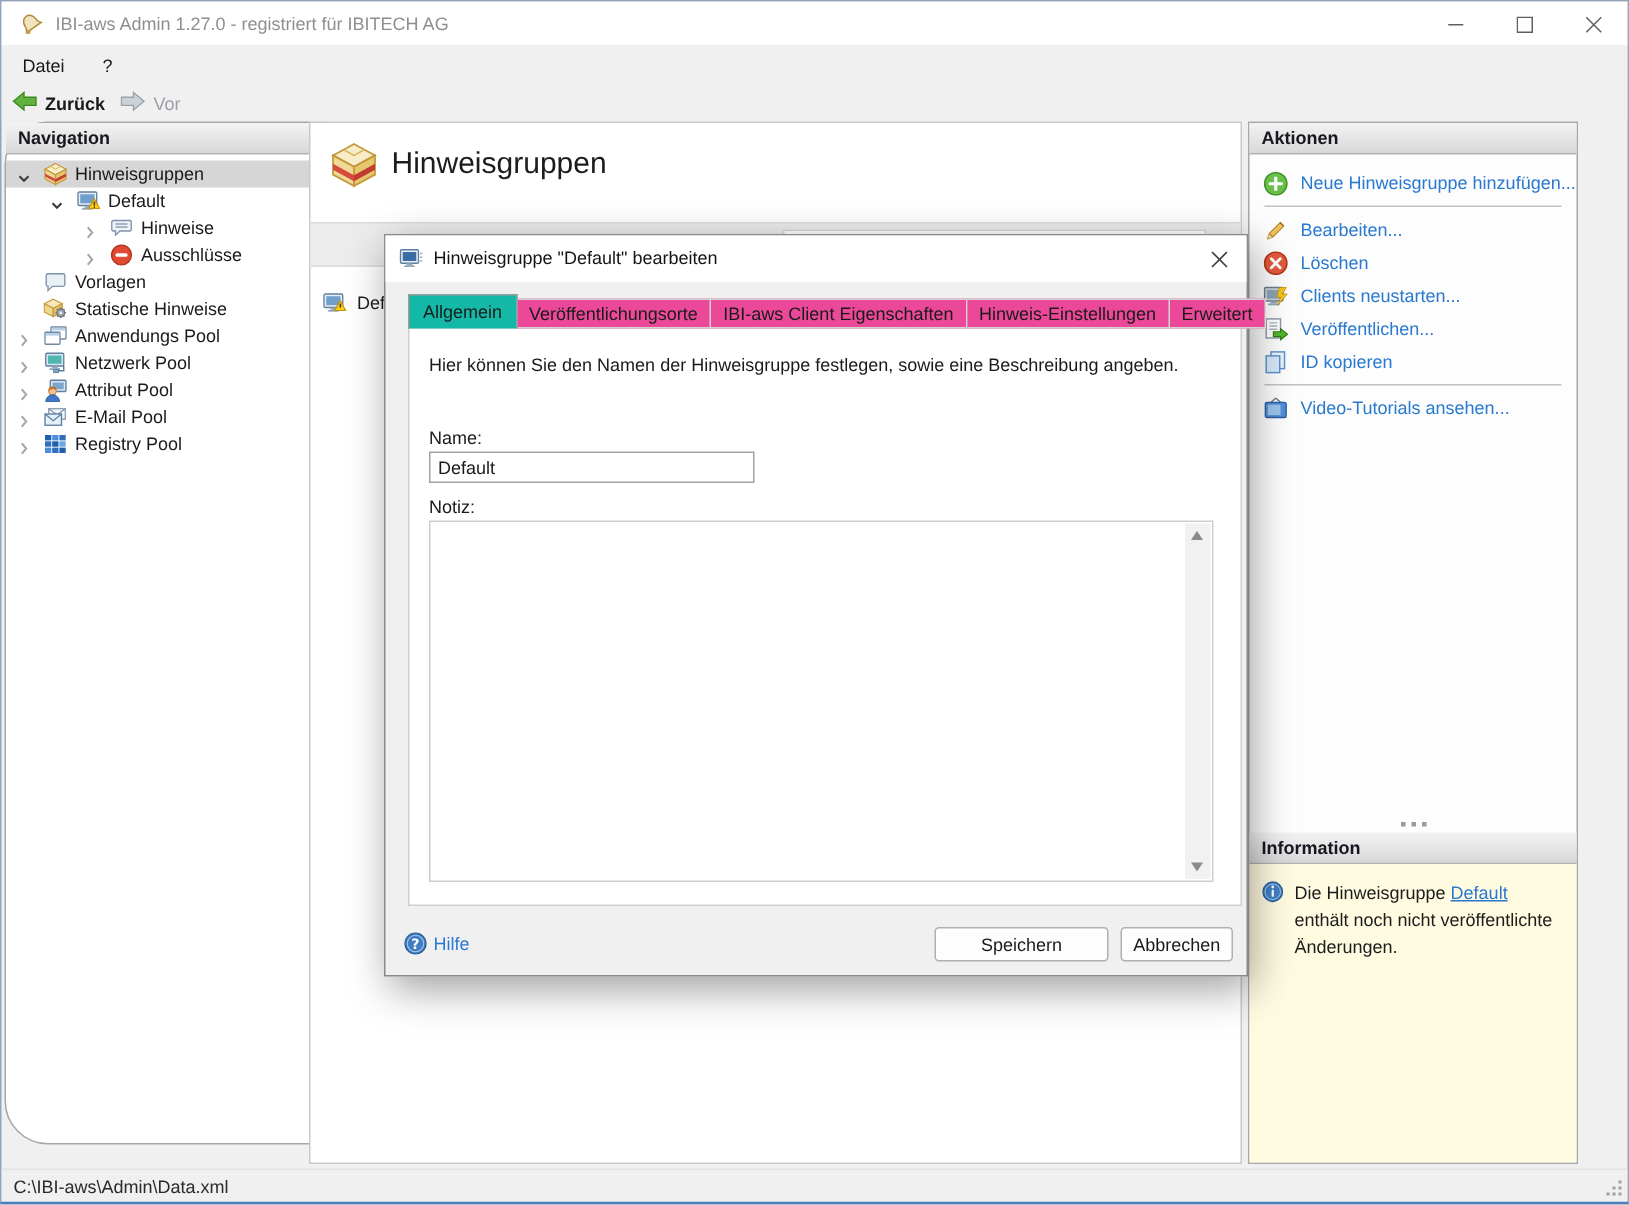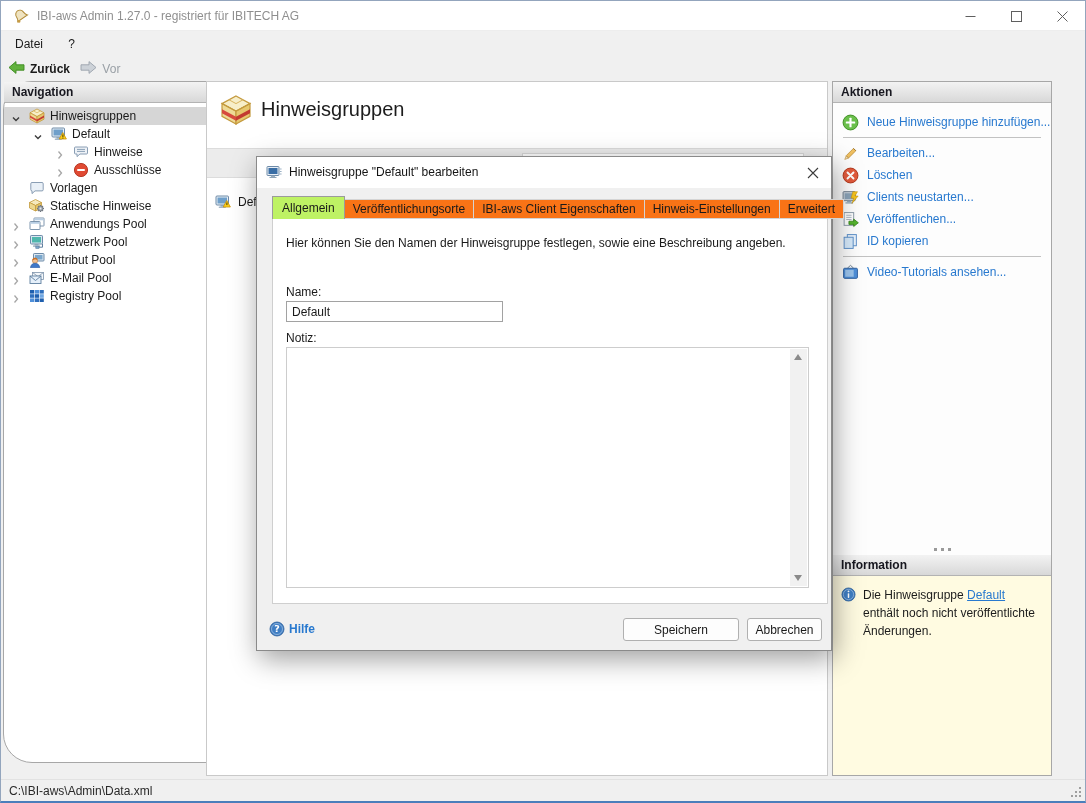--- a/index.html
+++ b/index.html
@@ -70,36 +70,36 @@
   .statuspath{position:absolute;left:8px;line-height:22px;color:#2a2a2a;}
   .grip{position:absolute;right:3px;bottom:4px;width:12px;height:12px;}
   
   .dialog{position:absolute;left:255px;top:155px;width:576px;height:495px;background:#f0f0f0;
           border:1px solid #8a8a8a;box-shadow:3px 8px 26px rgba(0,0,0,0.38);}
   .dtitlebar{position:absolute;left:0;top:0;right:0;height:31px;background:#ffffff;}
   .dicon{position:absolute;left:9px;top:7px;width:16px;height:16px;}
   .dtitle{position:absolute;left:32px;line-height:31px;color:#141414;}
   .dclose{position:absolute;right:9px;top:7px;width:18px;height:18px;display:flex;align-items:center;justify-content:center;}
   .tabs{position:absolute;left:15px;top:39px;height:23px;display:flex;align-items:flex-end;z-index:3;}
-  .tab{height:20px;line-height:19px;padding:0 8px;background:#f97316;border:1px solid #d4d4d4;border-left:none;color:#1a1a1a;white-space:nowrap;}
-  .tab.active{height:23px;line-height:22px;background:#bef264;border:1px solid #9b9b9b;border-bottom:none;padding:0 9px;z-index:4;}
+  .tab{height:20px;line-height:19px;padding:0 8px;background:#ec4899;border:1px solid #d4d4d4;border-left:none;color:#1a1a1a;white-space:nowrap;}
+  .tab.active{height:23px;line-height:22px;background:#14b8a6;border:1px solid #9b9b9b;border-bottom:none;padding:0 9px;z-index:4;}
   .dbox{position:absolute;left:15px;top:61px;width:556px;height:386px;background:#ffffff;border:1px solid #cfcfcf;z-index:1;}
   .ddesc{position:absolute;left:13px;top:16px;right:16px;line-height:1.4;}
   .dname-label{position:absolute;left:13px;top:66px;}
   .dname-input{position:absolute;left:13px;top:82px;width:217px;height:21px;border:1px solid #a2a2a2;
                font:12px "Liberation Sans","DejaVu Sans",sans-serif;padding:0 5px;outline:none;background:#fff;color:#1a1a1a;}
   .dnote-label{position:absolute;left:13px;top:112px;}
   .dnote{position:absolute;left:13px;top:128px;width:523px;height:241px;border:1px solid #cdcdcd;background:#fff;}
   .sb{position:absolute;top:1px;right:1px;bottom:1px;width:17px;background:#f1f1f1;}
   .sb .up,.sb .dn{position:absolute;left:0;width:17px;height:17px;}
   .sb .up{top:0;} .sb .dn{bottom:0;}
   .sb .up::after{content:"";position:absolute;left:4px;top:5px;border:4px solid transparent;border-bottom:6px solid #8a8a8a;border-top:none;}
   .sb .dn::after{content:"";position:absolute;left:4px;bottom:5px;border:4px solid transparent;border-top:6px solid #8a8a8a;border-bottom:none;}
   .dhelp-icon{position:absolute;left:12px;top:464px;width:16px;height:16px;}
-  .dhelp{position:absolute;left:32px;top:465px;color:#2879cf;cursor:pointer;font-weight:bold;}
+  .dhelp{position:absolute;left:32px;top:465px;color:#2879cf;cursor:pointer;}
   .dbtn{position:absolute;top:461px;height:23px;background:#fdfdfd;border:1px solid #b0b0b0;border-radius:3px;
         font:12px "Liberation Sans","DejaVu Sans",sans-serif;color:#1a1a1a;text-align:center;line-height:21px;}
   .dbtn.save{left:366px;width:116px;}
   .dbtn.cancel{left:490px;width:75px;}
 </style>
 </head>
 <body>
 
 <div class="window">
 

